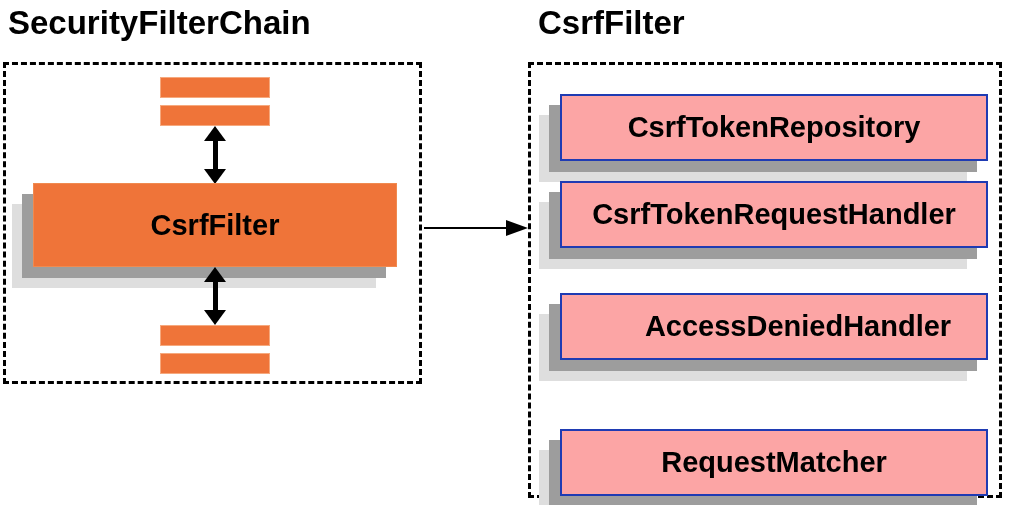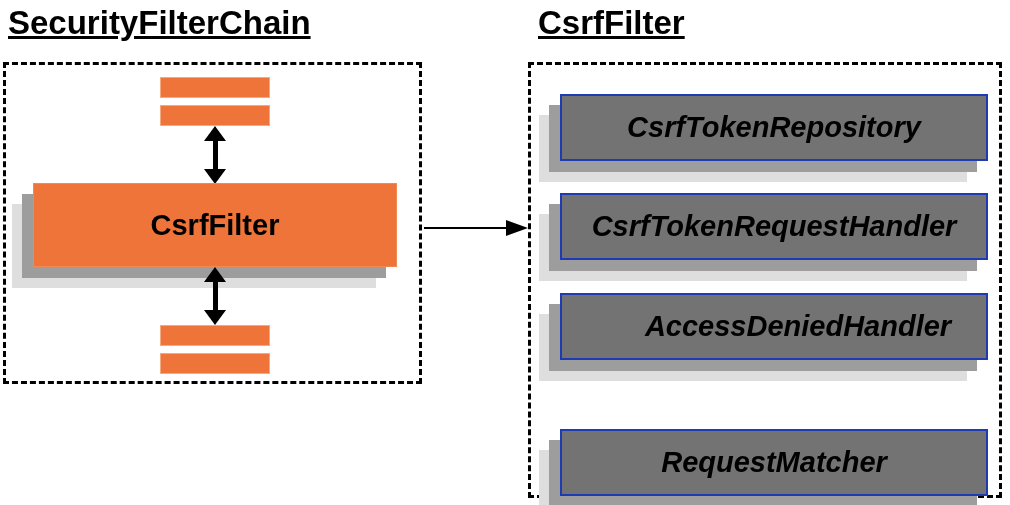--- a/index.html
+++ b/index.html
@@ -11,21 +11,20 @@
     font-family: "Liberation Sans", "DejaVu Sans", sans-serif;
     font-weight: bold;
     color: #000000;
     overflow: hidden;
   }
   .title {
     position: absolute;
     font-size: 33px;
     line-height: 1.1;
     white-space: nowrap;
-    text-decoration: underline;
   }
   .title-left  { left: 8px;   top: 5px; }
   .title-right { left: 538px; top: 5px; }
 
   .dashed-box {
     position: absolute;
     border: 3px dashed #000000;
     box-sizing: border-box;
     background: transparent;
   }
@@ -61,32 +60,31 @@
     align-items: center;
     justify-content: center;
     font-size: 29px;
   }
 
   .blue-box {
     position: absolute;
     left: 29px;
     width: 428px;
     height: 67px;
-    background: #737373;
+    background: #fca5a5;
     border: 2px solid #1F3BB3;
     box-sizing: border-box;
     box-shadow: -11px 11px 0 #9D9D9D, -21px 21px 0 #DEDEDE;
     display: flex;
     align-items: center;
     justify-content: center;
     font-size: 29px;
-    font-style: italic;
   }
   .blue-1 { top: 29px;  }
-  .blue-2 { top: 128px; }
+  .blue-2 { top: 116px; }
   .blue-3 { top: 228px; padding-left: 48px; }
   .blue-4 { top: 328px; margin-top: 36px; }
 
   
   .varrow {
     position: absolute;
     left: 198px;
     width: 22px;
     display: flex;
     flex-direction: column;

